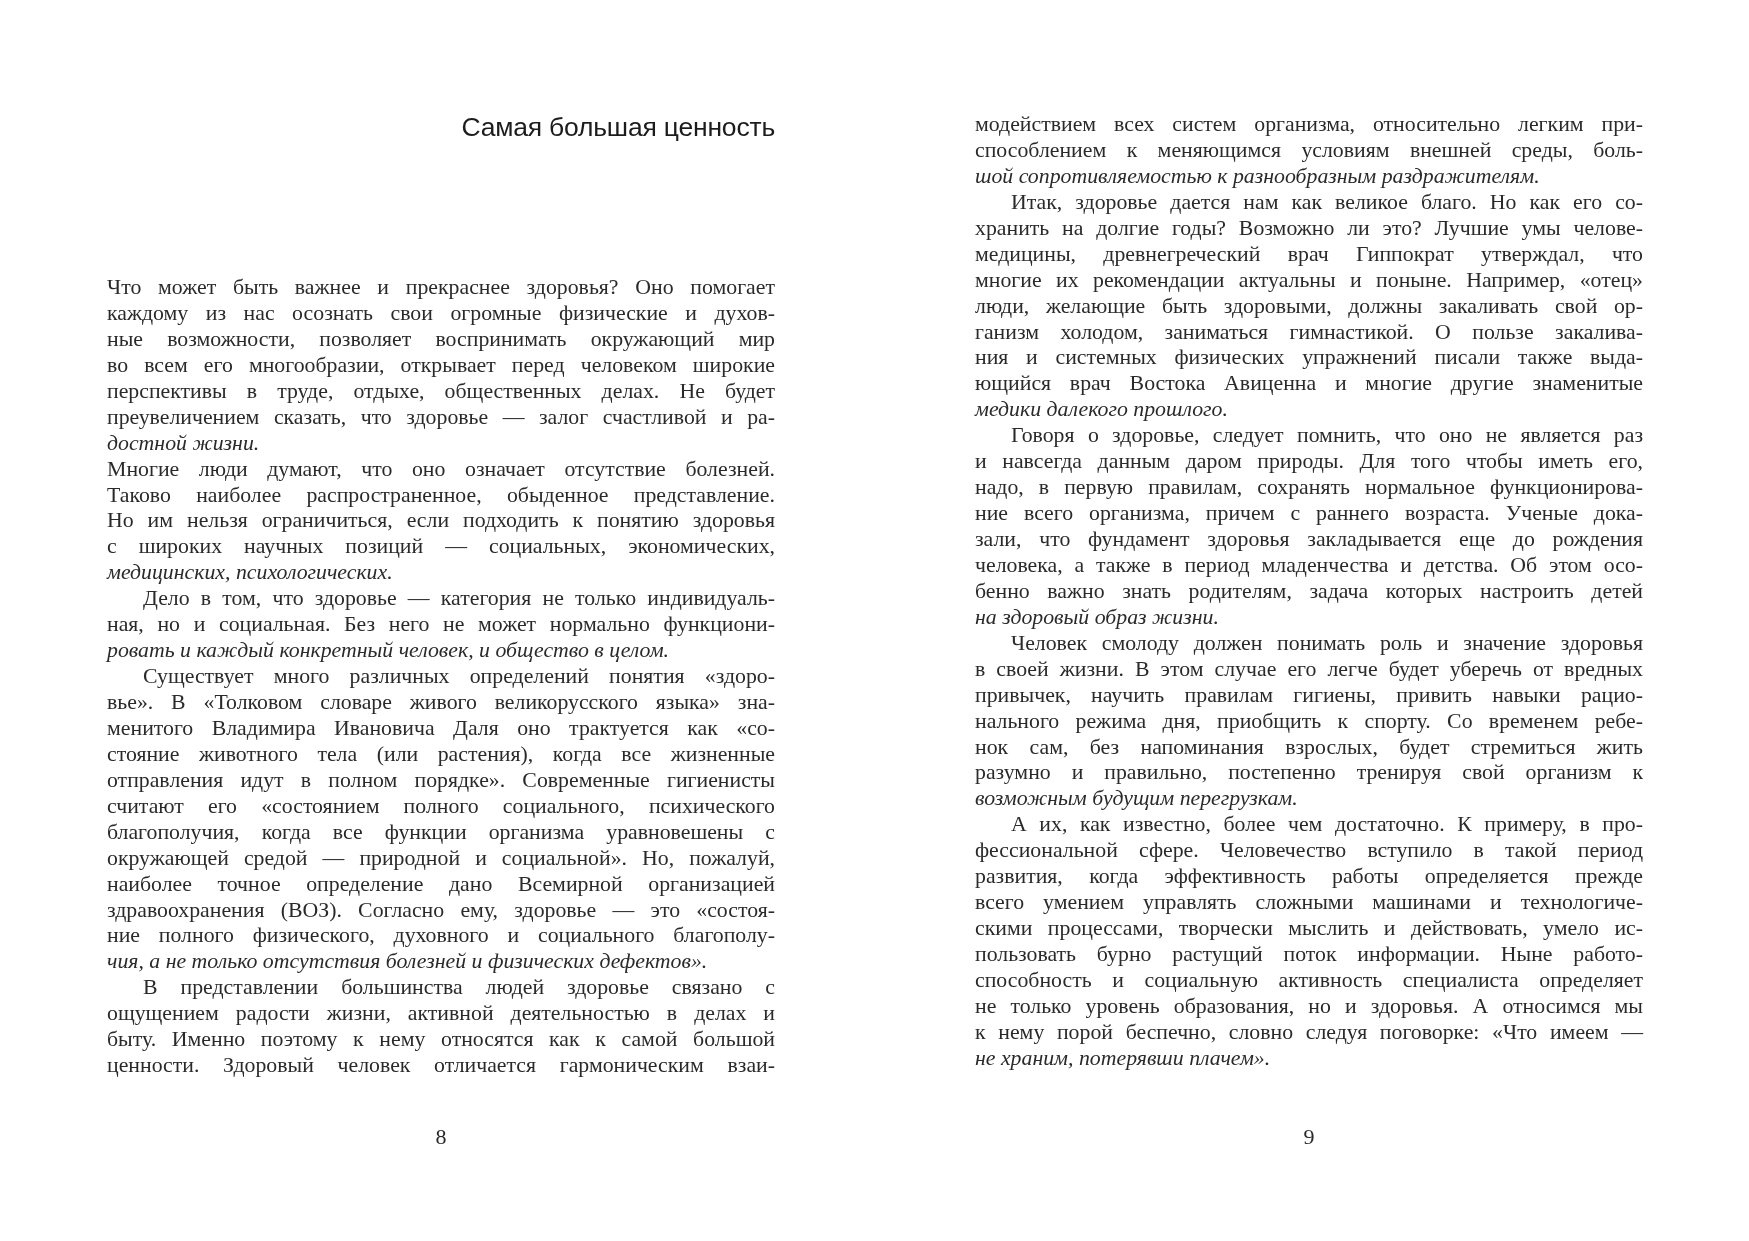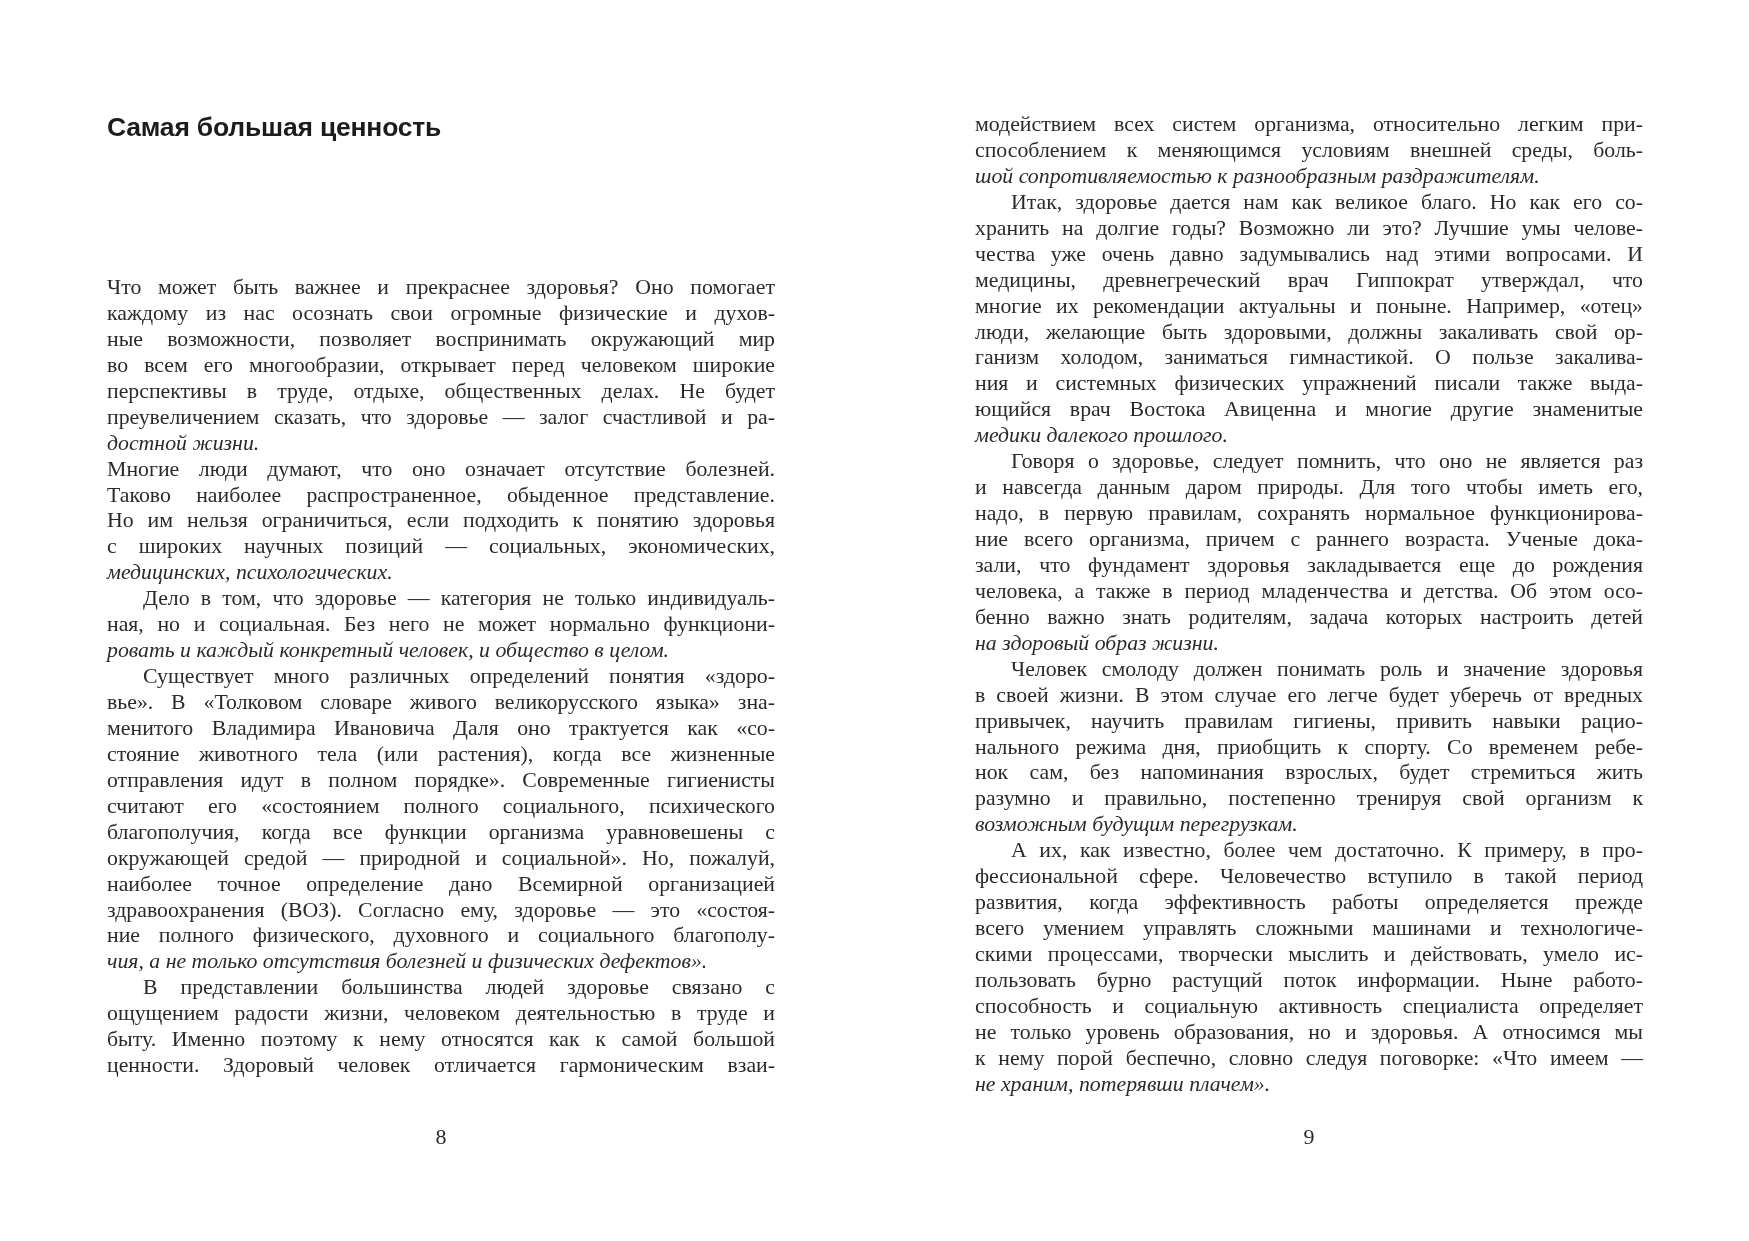--- a/index.html
+++ b/index.html
@@ -2,22 +2,22 @@
 <html><head>
 <meta charset="utf-8">
 <style>
   html, body { margin: 0; padding: 0; background: #ffffff; }
   body { width: 1749px; height: 1241px; position: relative; overflow: hidden; }
   .page { position: absolute; top: 0; height: 1241px; }
   .page-left { left: 107px; width: 668px; }
   .page-right { left: 975px; width: 668px; }
   .title {
     position: absolute; left: 0; width: 668px; top: 112px;
-    text-align: left; font-family: "Liberation Sans", sans-serif;
-    font-weight: bold; font-size: 26.5px; color: #1c1c1c; margin: 0;
+    text-align: right; font-family: "Liberation Sans", sans-serif;
+    font-weight: normal; font-size: 26.5px; color: #1c1c1c; margin: 0;
     letter-spacing: -0.2px;
   }
   .body { position: absolute; left: 0; width: 668px; }
   .page-left .body { top: 275px; }
   .page-right .body { top: 112px; }
   .line {
     display: block; height: 25.95px; line-height: 25.95px;
     font-family: "Liberation Serif", "DejaVu Serif", serif;
     font-size: 21.8px; color: #2a2a2a; white-space: nowrap;
     text-align: justify; text-align-last: justify;
@@ -56,35 +56,34 @@
       <span class="line">стояние животного тела (или растения), когда все жизненные</span>
       <span class="line">отправления идут в полном порядке». Современные гигиенисты</span>
       <span class="line">считают его «состоянием полного социального, психического</span>
       <span class="line">благополучия, когда все функции организма уравновешены с</span>
       <span class="line">окружающей средой — природной и социальной». Но, пожалуй,</span>
       <span class="line">наиболее точное определение дано Всемирной организацией</span>
       <span class="line">здравоохранения (ВОЗ). Согласно ему, здоровье — это «состоя-</span>
       <span class="line">ние полного физического, духовного и социального благополу-</span>
       <span class="line last">чия, а не только отсутствия болезней и физических дефектов».</span>
       <span class="line indent">В представлении большинства людей здоровье связано с</span>
-      <span class="line">ощущением радости жизни, человеком деятельностью в труде и</span>
+      <span class="line">ощущением радости жизни, активной деятельностью в делах и</span>
       <span class="line">быту. Именно поэтому к нему относятся как к самой большой</span>
       <span class="line">ценности. Здоровый человек отличается гармоническим взаи-</span>
     </div>
   <div class="page-num">8</div>
 </div>
 
 <div class="page page-right">
   <div class="body">
       <span class="line">модействием всех систем организма, относительно легким при-</span>
       <span class="line">способлением к меняющимся условиям внешней среды, боль-</span>
       <span class="line last">шой сопротивляемостью к разнообразным раздражителям.</span>
       <span class="line indent">Итак, здоровье дается нам как великое благо. Но как его со-</span>
       <span class="line">хранить на долгие годы? Возможно ли это? Лучшие умы челове-</span>
-      <span class="line">чества уже очень давно задумывались над этими вопросами. И</span>
       <span class="line">медицины, древнегреческий врач Гиппократ утверждал, что</span>
       <span class="line">многие их рекомендации актуальны и поныне. Например, «отец»</span>
       <span class="line">люди, желающие быть здоровыми, должны закаливать свой ор-</span>
       <span class="line">ганизм холодом, заниматься гимнастикой. О пользе закалива-</span>
       <span class="line">ния и системных физических упражнений писали также выда-</span>
       <span class="line">ющийся врач Востока Авиценна и многие другие знаменитые</span>
       <span class="line last">медики далекого прошлого.</span>
       <span class="line indent">Говоря о здоровье, следует помнить, что оно не является раз</span>
       <span class="line">и навсегда данным даром природы. Для того чтобы иметь его,</span>
       <span class="line">надо, в первую правилам, сохранять нормальное функционирова-</span>

